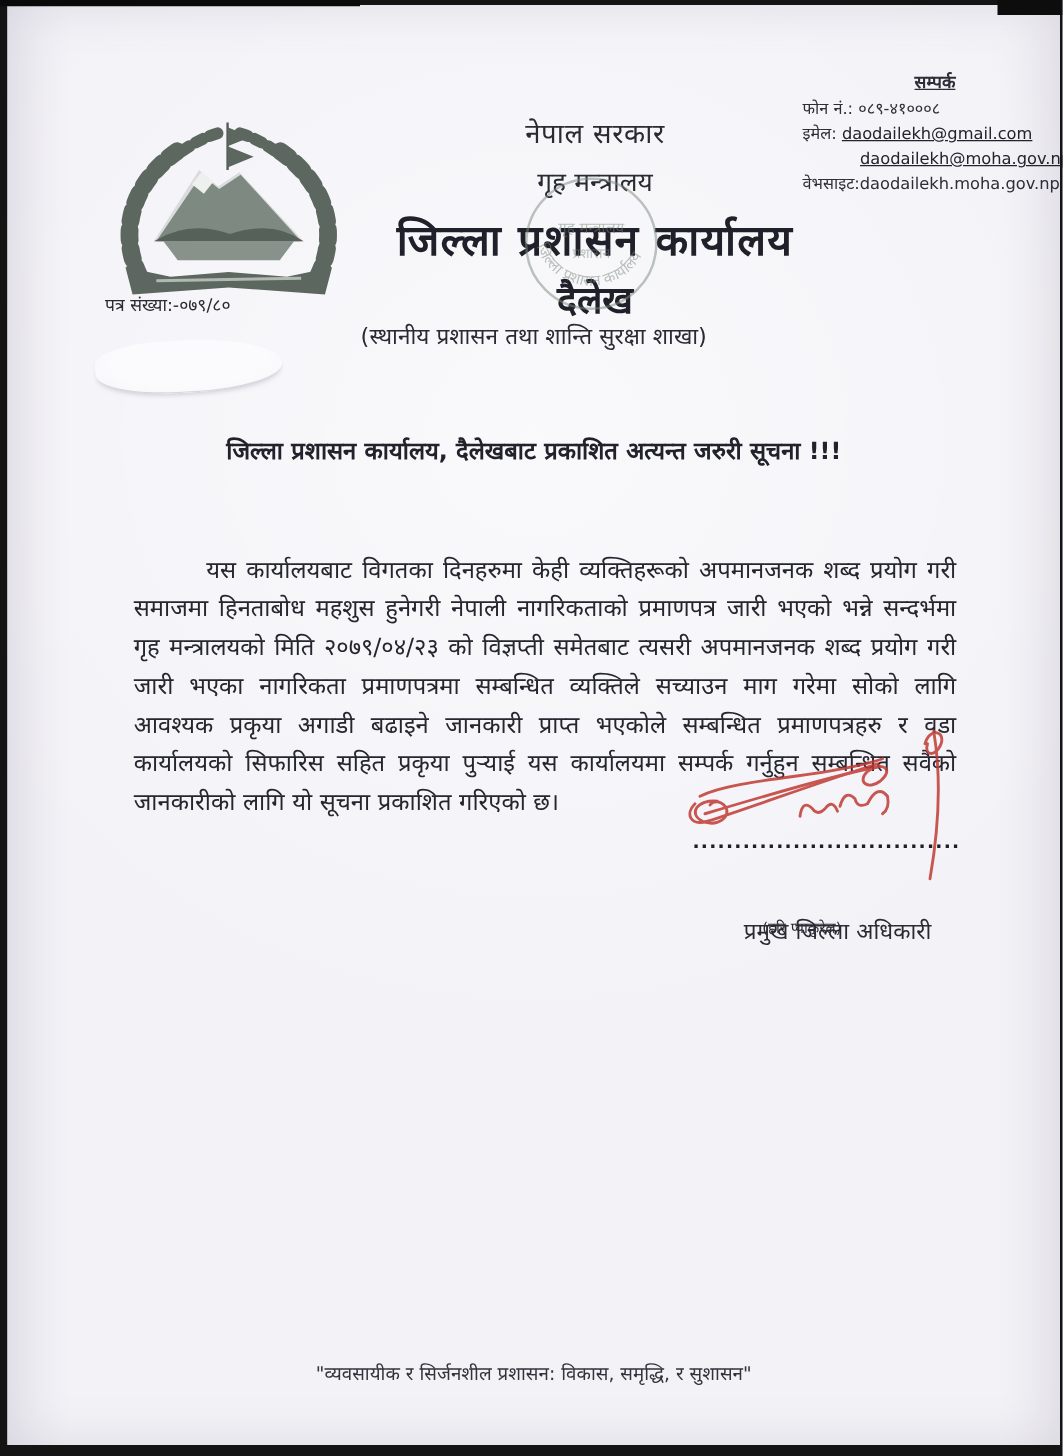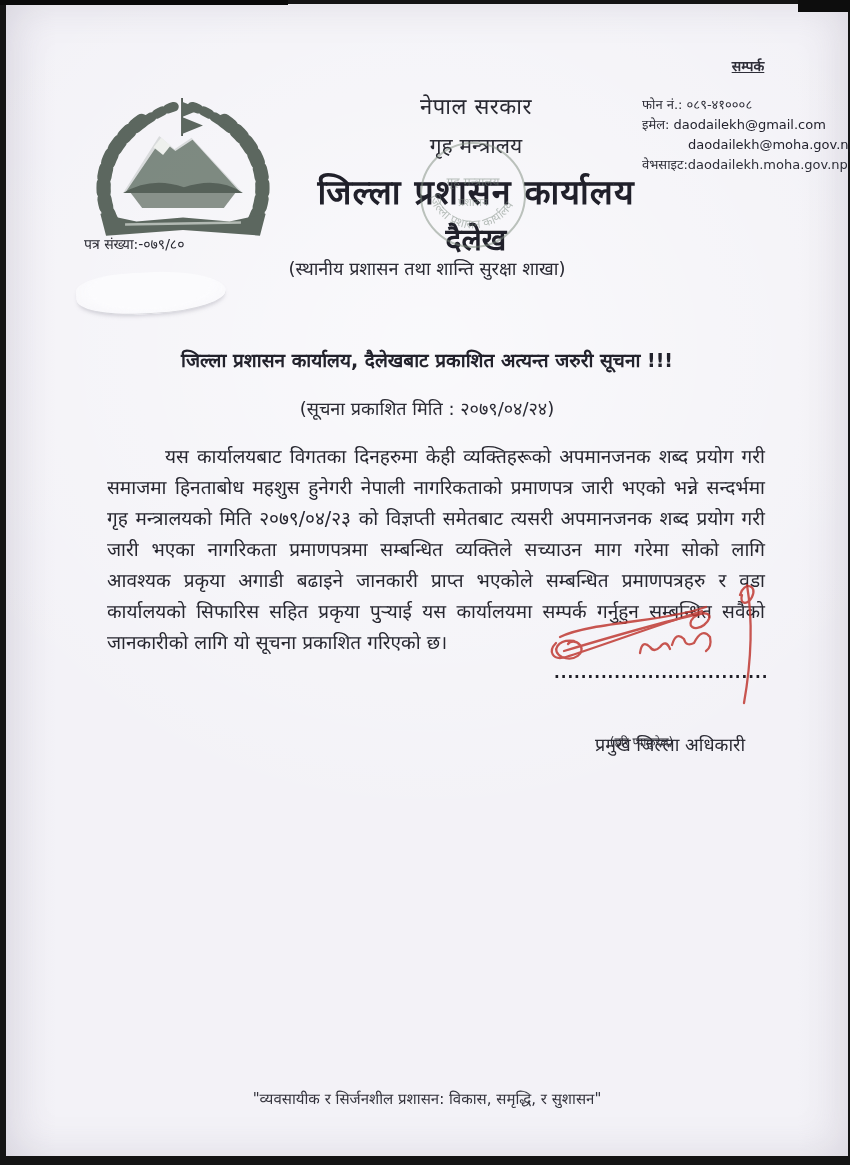--- a/index.html
+++ b/index.html
@@ -33,22 +33,22 @@
   .txt { position:absolute; color:#2a2a33; }
   .center { text-align:center; }
   .hdr-block { left:230px; top:86px; width:480px; }
   .gov   { font-size:22px; letter-spacing:.5px; }
   .min   { font-size:21px; margin-top:11px; }
   .office{ font-size:34px; font-weight:bold; margin-top:9px; color:#20202a; letter-spacing:1px; }
   .dist  { font-size:30px; font-weight:bold; margin-top:4px; color:#20202a; }
   .section-line { left:0; width:100%; top:252px; font-size:18px; }
   .letter-no { left:78px; top:230px; font-size:14px; }
   .contact { left:636px; top:52px; width:212px; font-size:13px; line-height:1.55; color:#2e2e38; }
-  .contact .c-title { display:block; text-align:center; width:70px; margin:0 auto 17px auto; font-size:14px; font-weight:bold; text-decoration:underline; }
-  .contact .link { color:#23232e;margin-top:19px; }
+  .contact .c-title { display:block; text-align:center; width:70px; margin:0 auto 0 auto; font-size:14px; font-weight:bold; text-decoration:underline; }
+  .contact .link { text-decoration:underline; color:#23232e;margin-top:19px; }
   .contact .email2 { padding-left:46px; }
   .notice-title { left:0; width:100%; top:343px; font-size:19px; font-weight:bold; color:#22222c; }
   .notice-date  { left:0; width:100%; top:392px; font-size:18px; }
   .body-par {
     left:101px; top:437px; width:658px;
     font-size:19px; line-height:31px;
     text-align:justify; text-indent:58px;
     color:#26262f;
   }
   .sig-dots { left:548px; top:660px; width:170px; font-size:15px; font-weight:bold; letter-spacing:1px; color:#1e1e26; }
@@ -121,21 +121,20 @@
       <span class="link">daodailekh@moha.gov.np</span>
     </div>
     <div>
       <span>वेभसाइट:</span><span>daodailekh.moha.gov.np</span>
     </div>
   </div>
 
   <div class="txt center notice-title">जिल्ला प्रशासन कार्यालय, दैलेखबाट प्रकाशित अत्यन्त जरुरी सूचना !!!</div>
 
   <div class="txt center section-line">(स्थानीय प्रशासन तथा शान्ति सुरक्षा शाखा)</div>
-  <div class="txt center notice-date">(सूचना प्रकाशित मिति : २०७९/०४/२४)</div>
 
   <div class="txt body-par">यस कार्यालयबाट विगतका दिनहरुमा केही व्यक्तिहरूको अपमानजनक शब्द प्रयोग गरी समाजमा हिनताबोध महशुस हुनेगरी नेपाली नागरिकताको प्रमाणपत्र जारी भएको भन्ने सन्दर्भमा गृह मन्त्रालयको मिति २०७९/०४/२३ को विज्ञप्ती समेतबाट त्यसरी अपमानजनक शब्द प्रयोग गरी जारी भएका नागरिकता प्रमाणपत्रमा सम्बन्धित व्यक्तिले सच्याउन माग गरेमा सोको लागि आवश्यक प्रकृया अगाडी बढाइने जानकारी प्राप्त भएकोले सम्बन्धित प्रमाणपत्रहरु र वडा कार्यालयको सिफारिस सहित प्रकृया पुऱ्याई यस कार्यालयमा सम्पर्क गर्नुहुन सम्बन्धित सवैको जानकारीको लागि यो सूचना प्रकाशित गरिएको छ।</div>
 
   <svg class="signature-ink" viewBox="0 0 258 130">
     <g stroke="#c03a33" stroke-width="2.3" fill="none" stroke-linecap="round">
       <path d="M32,62 C16,60 8,72 20,78 C32,83 44,74 38,66 C34,61 28,62 26,65"></path>
       <path d="M14,64 C6,72 10,82 24,78 C50,70 110,48 160,32"></path>
       <path d="M22,72 C62,60 122,42 162,34"></path>
       <path d="M18,58 C34,50 64,46 94,42 C124,38 147,34 164,28"></path>
       <path d="M152,38 c12,-8 22,-2 10,8 c-9,7 -19,1 -10,-8"></path>

